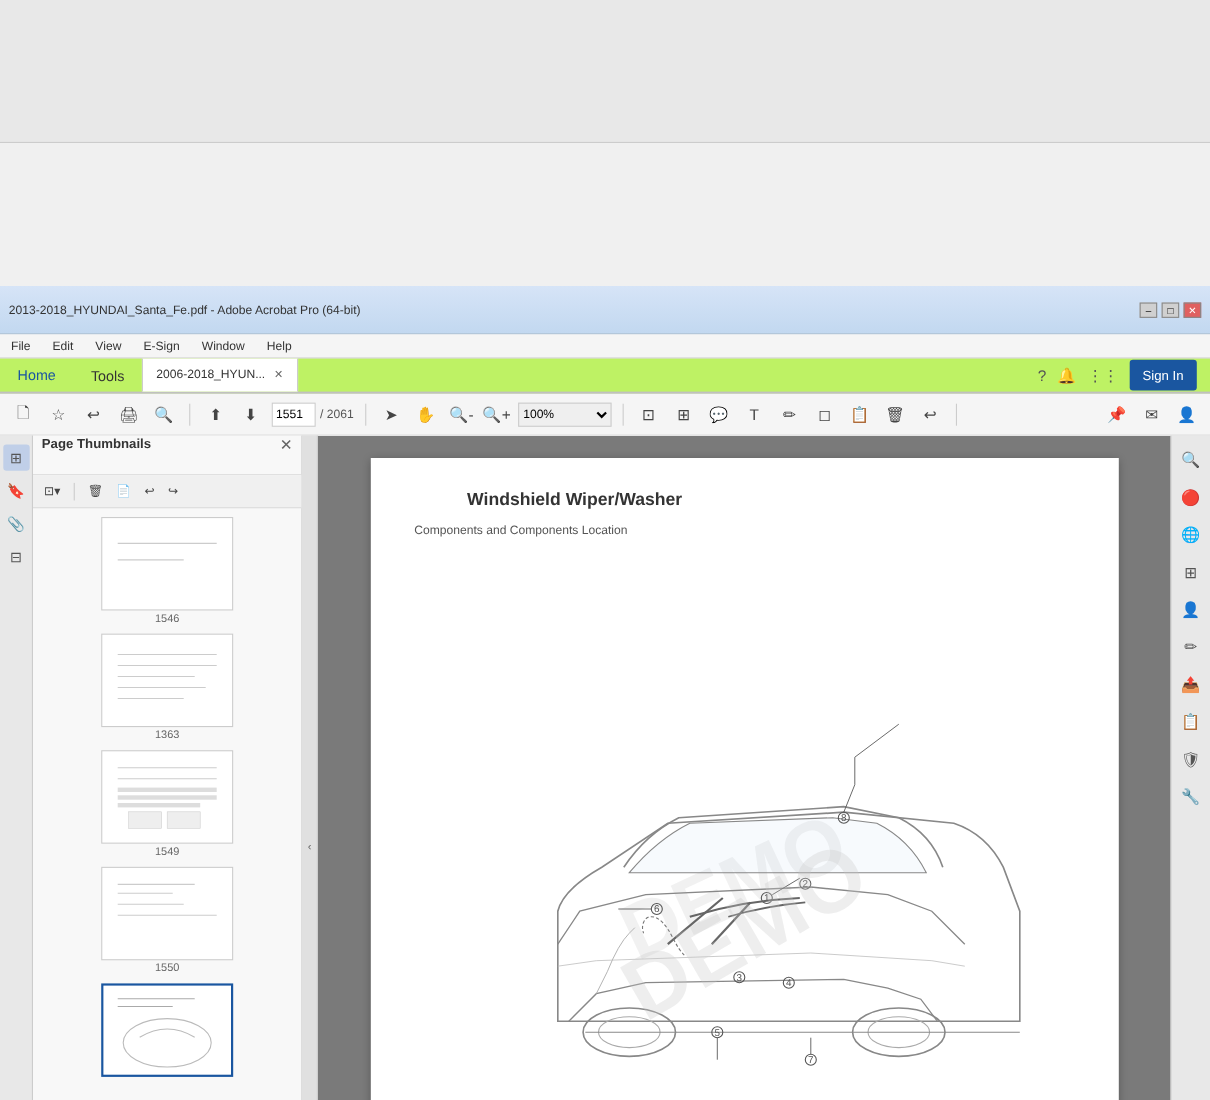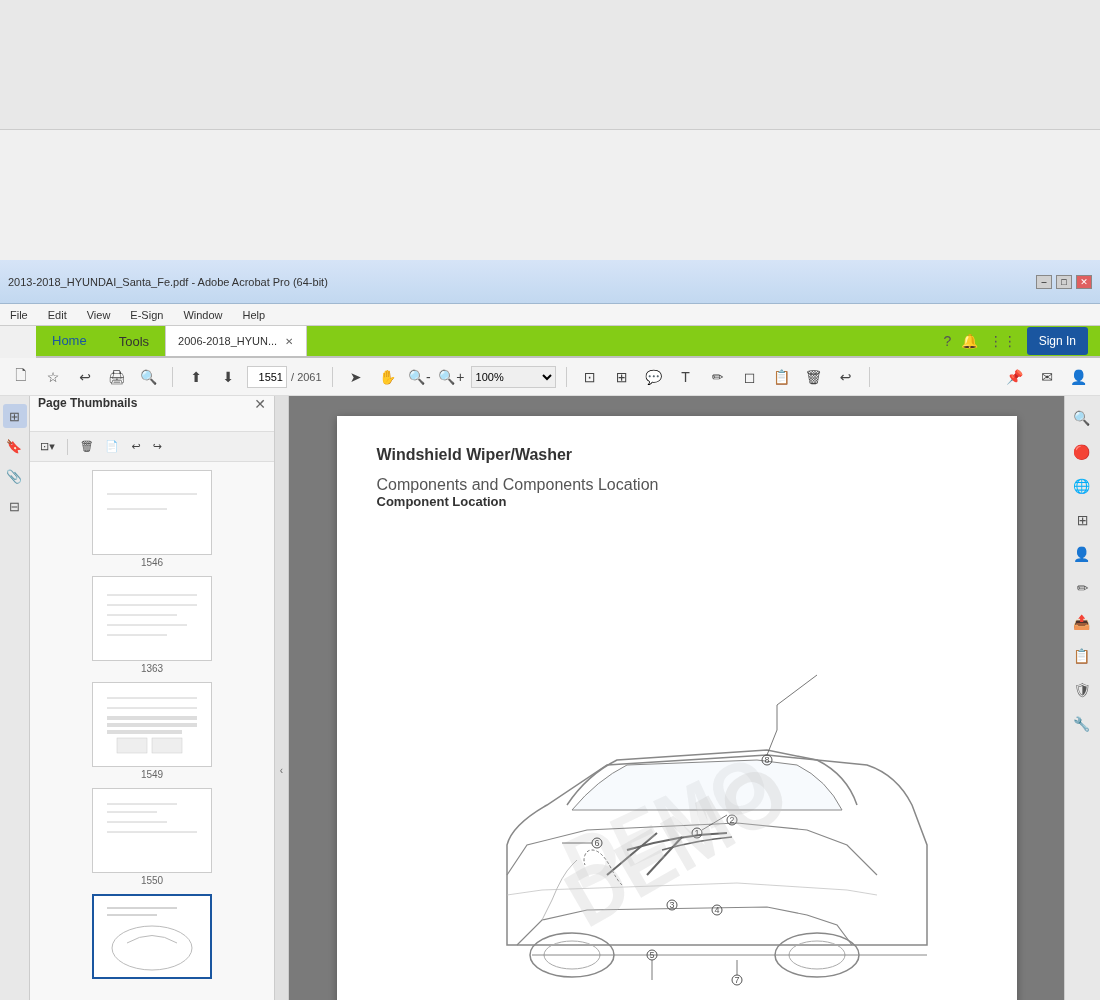--- a/index.html
+++ b/index.html
@@ -36,27 +36,26 @@
       gap: 12px;
       border-bottom: 1px solid #ccc;
       position: relative;
       top: 130px;
     }
     .menu-item { font-size: 11px; color: #333; cursor: pointer; padding: 2px 4px; }
 
     
     .tab-bar {
       height: 32px;
-      background: #84cc16;
+      background: #bef264;
       display: flex;
       align-items: stretch;
       border-bottom: 2px solid #c0c0c0;
       position: relative;
       top: 130px;
-      margin-left: 36px;
     }
     .tab-home, .tab-tools {
       padding: 0 16px;
       display: flex;
       align-items: center;
       font-size: 13px;
       font-weight: 500;
       cursor: pointer;
       color: #333;
     }
@@ -101,21 +100,21 @@
       width: 26px; height: 26px;
       display: flex; align-items: center; justify-content: center;
       cursor: pointer; border-radius: 3px; color: #444;
       font-size: 14px;
     }
     .tool-sep { width: 1px; height: 20px; background: #ccc; margin: 0 4px; }
     .page-nav {
       display: flex; align-items: center; gap: 4px;
     }
     .page-input {
-      width: 40px; height: 22px; text-align: right;
+      width: 40px; height: 22px; text-align: left;
       border: 1px solid #ccc; font-size: 11px; padding: 1px 3px;
     }
     .page-total { font-size: 11px; color: #555; }
     .zoom-select {
       width: 85px; height: 22px; font-size: 11px;
       border: 1px solid #ccc;
     }
 
     
     .main-area {
@@ -230,22 +229,23 @@
       min-height: 860px;
       padding: 30px 40px;
       box-shadow: 0 2px 8px rgba(0,0,0,0.3);
       position: relative;
     }
     .pdf-page-title {
       font-size: 16px;
       font-weight: bold;
       color: #333;
       margin-bottom: 12px;
-    }
-    .pdf-subtitle { font-size: 16px; color: #555; margin-bottom: 0; }
+      margin-left: 48px;
+    }
+    .pdf-subtitle { font-size: 11px; color: #555; margin-bottom: 20px; }
     .pdf-section-title { font-size: 13px; font-weight: bold; color: #333; margin-bottom: 16px; }
     .watermark {
       position: absolute;
       top: 50%;
       left: 50%;
       transform: translate(-50%, -50%) rotate(-30deg);
       font-size: 80px;
       color: rgba(200,200,200,0.3);
       font-weight: bold;
       white-space: nowrap;
@@ -461,21 +461,20 @@
   </div>
 
   <div class="collapse-handle">‹</div>
 
   <div class="pdf-content">
     <div class="pdf-page">
       <div class="watermark">DEMO</div>
 
       <div class="pdf-page-title">Windshield Wiper/Washer</div>
       <div class="pdf-subtitle">Components and Components Location</div>
-      <div class="pdf-section-title">Component Location</div>
 
       <div class="diagram-area">
 
         <svg class="car-diagram" viewBox="0 0 580 520">
 
           <text x="290" y="280" text-anchor="middle" font-size="72" fill="rgba(200,200,200,0.25)" font-weight="bold" transform="rotate(-25, 290, 280)">DEMO</text>
 
           <path d="M120 380 L120 280 Q125 260 160 240 L220 200 L380 190 L480 200 Q510 210 525 240 L540 280 L540 380 Z" fill="none" stroke="#888" stroke-width="1.5"></path>
 
           <path d="M180 240 Q200 210 230 195 L380 185 L430 195 Q460 210 470 240" fill="none" stroke="#888" stroke-width="1.5"></path>

